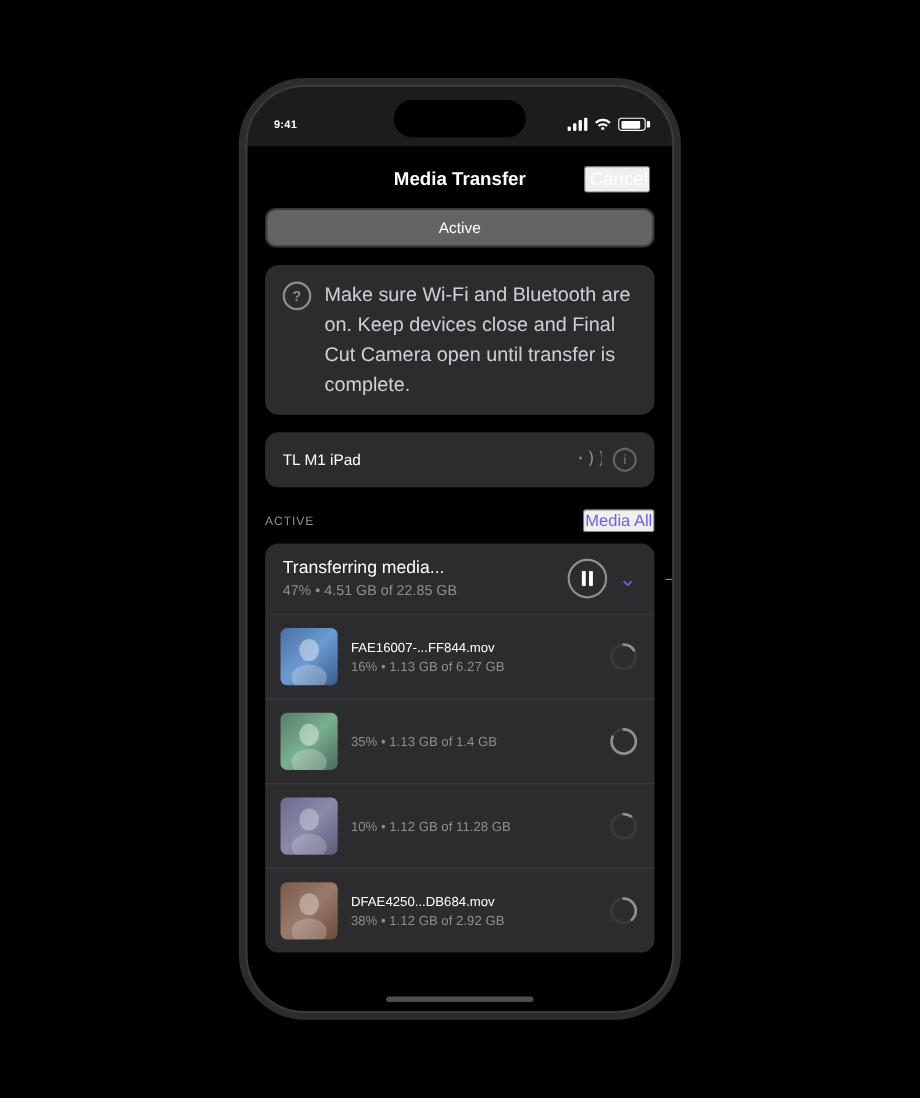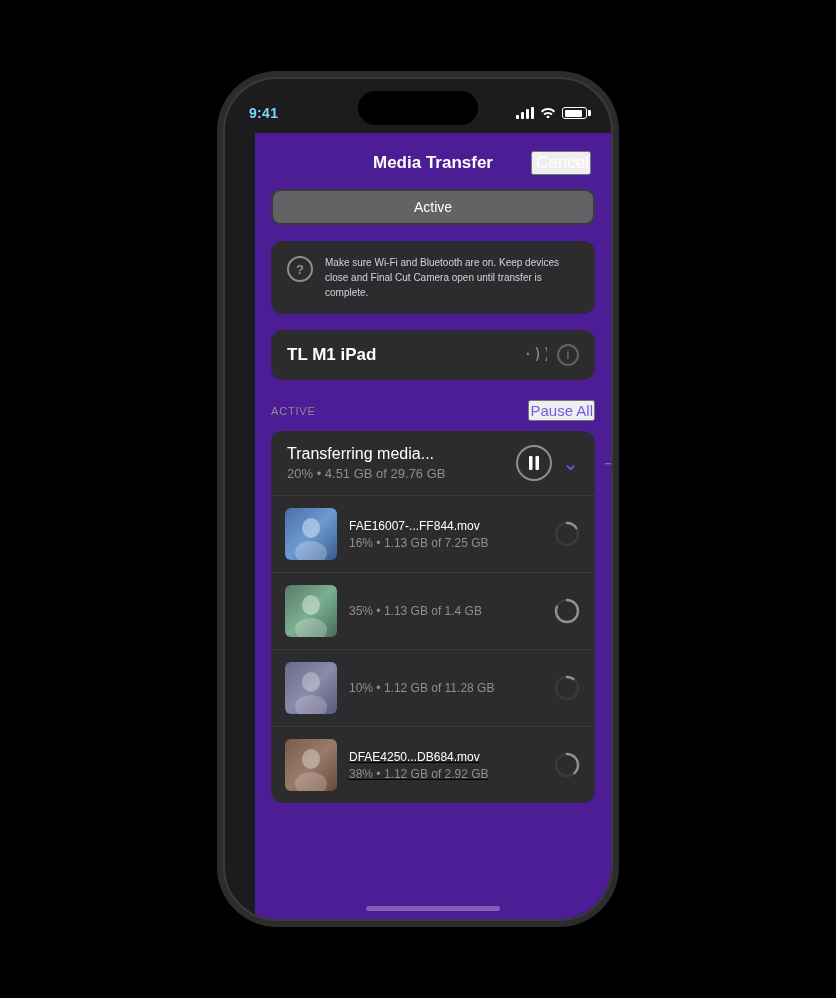--- a/index.html
+++ b/index.html
@@ -46,23 +46,23 @@
       right: 0;
       height: 54px;
       display: flex;
       align-items: center;
       justify-content: space-between;
       padding: 14px 24px 0;
       z-index: 5;
     }
 
     .status-time {
-      font-size: 14px;
+      font-size: 10px;
       font-weight: 600;
-      color: #7dd3fc;
+      color: #ffffff;
       letter-spacing: 0.3px;
     }
 
     .status-icons {
       display: flex;
       align-items: center;
       gap: 6px;
     }
 
     .signal-bars {
@@ -113,23 +113,22 @@
       width: 85%;
     }
 
     
     .content {
       position: absolute;
       top: 54px;
       left: 0;
       right: 0;
       bottom: 0;
-      background: #4c1d95;
+      background: #000000;
       overflow: hidden;
-      margin-left: 30px;
     }
 
     
     .header {
       display: flex;
       align-items: center;
       justify-content: space-between;
       padding: 18px 20px 14px;
     }
 
@@ -204,21 +203,21 @@
       align-items: center;
       justify-content: center;
       color: #8e8e93;
       font-size: 13px;
       font-weight: 600;
       flex-shrink: 0;
       margin-top: 1px;
     }
 
     .info-text {
-      font-size: 10px;
+      font-size: 18px;
       color: #ebebf5;
       line-height: 1.5;
       opacity: 0.85;
     }
 
     
     .section-label {
       font-size: 11px;
       font-weight: 500;
       color: #8e8e93;
@@ -231,22 +230,22 @@
       margin: 0 16px 20px;
       background: #2c2c2e;
       border-radius: 12px;
       padding: 14px 16px;
       display: flex;
       align-items: center;
       justify-content: space-between;
     }
 
     .device-name {
-      font-size: 17px;
-      font-weight: 700;
+      font-size: 14px;
+      font-weight: 400;
       color: #fff;
     }
 
     .device-icons {
       display: flex;
       align-items: center;
       gap: 10px;
     }
 
     .signal-streaming {
@@ -435,28 +434,28 @@
           <svg width="24" height="16" viewBox="0 0 24 16" fill="#8e8e93">
             <text y="14" font-size="16" font-family="monospace">·))</text>
           </svg>
         </span>
         <div class="info-circle">i</div>
       </div>
     </div>
 
     <div class="active-header">
       <span class="active-label">ACTIVE</span>
-      <button class="pause-all-btn">Pause All</button>
+      <button class="pause-all-btn">Media All</button>
     </div>
 
     <div style="position: relative; margin: 0 16px 0px;">
       <div style="background: #2c2c2e; border-radius: 12px 12px 0 0; padding: 14px 16px; display: flex; align-items: center; justify-content: space-between; border-bottom: 1px solid #3a3a3c;">
         <div class="transfer-info">
           <div class="transfer-title">Transferring media...</div>
-          <div class="transfer-subtitle">20% • 4.51 GB of 29.76 GB</div>
+          <div class="transfer-subtitle">47% • 4.51 GB of 22.85 GB</div>
         </div>
         <div class="transfer-controls">
           <div class="pause-btn">
             <svg width="12" height="14" viewBox="0 0 12 14" fill="white">
               <rect x="1" y="0" width="3.5" height="14" rx="1"></rect>
               <rect x="7.5" y="0" width="3.5" height="14" rx="1"></rect>
             </svg>
           </div>
           <div style="color: #6e5ee4; font-size: 20px; cursor: pointer;">⌄</div>
         </div>
@@ -471,21 +470,21 @@
 
       <div class="file-item">
         <div class="file-thumbnail thumb-bg-1">
           <svg viewBox="0 0 52 52" width="52" height="52">
             <ellipse cx="26" cy="20" rx="9" ry="10" fill="rgba(255,255,255,0.4)"></ellipse>
             <ellipse cx="26" cy="45" rx="16" ry="12" fill="rgba(255,255,255,0.25)"></ellipse>
           </svg>
         </div>
         <div class="file-info">
           <div class="file-name">FAE16007-...FF844.mov</div>
-          <div class="file-size">16% • 1.13 GB of 7.25 GB</div>
+          <div class="file-size">16% • 1.13 GB of 6.27 GB</div>
         </div>
         <svg class="progress-circle" viewBox="0 0 28 28">
           <circle cx="14" cy="14" r="11" fill="none" stroke="#3a3a3c" stroke-width="2.5"></circle>
           <circle cx="14" cy="14" r="11" fill="none" stroke="#8e8e93" stroke-width="2.5" stroke-dasharray="69.1" stroke-dashoffset="58.1" stroke-linecap="round" transform="rotate(-90 14 14)"></circle>
         </svg>
       </div>
 
       <div class="file-item">
         <div class="file-thumbnail thumb-bg-2">
           <svg viewBox="0 0 52 52" width="52" height="52">
@@ -511,21 +510,21 @@
         </div>
         <div class="file-info">
           <div class="file-size">10% • 1.12 GB of 11.28 GB</div>
         </div>
         <svg class="progress-circle" viewBox="0 0 28 28">
           <circle cx="14" cy="14" r="11" fill="none" stroke="#3a3a3c" stroke-width="2.5"></circle>
           <circle cx="14" cy="14" r="11" fill="none" stroke="#8e8e93" stroke-width="2.5" stroke-dasharray="69.1" stroke-dashoffset="62.2" stroke-linecap="round" transform="rotate(-90 14 14)"></circle>
         </svg>
       </div>
 
-      <div class="file-item" style="border-bottom: none; text-decoration: underline;">
+      <div class="file-item" style="border-bottom: none;">
         <div class="file-thumbnail thumb-bg-4">
           <svg viewBox="0 0 52 52" width="52" height="52">
             <ellipse cx="26" cy="20" rx="9" ry="10" fill="rgba(255,255,255,0.35)"></ellipse>
             <ellipse cx="26" cy="45" rx="16" ry="12" fill="rgba(255,255,255,0.22)"></ellipse>
           </svg>
         </div>
         <div class="file-info">
           <div class="file-name">DFAE4250...DB684.mov</div>
           <div class="file-size">38% • 1.12 GB of 2.92 GB</div>
         </div>

